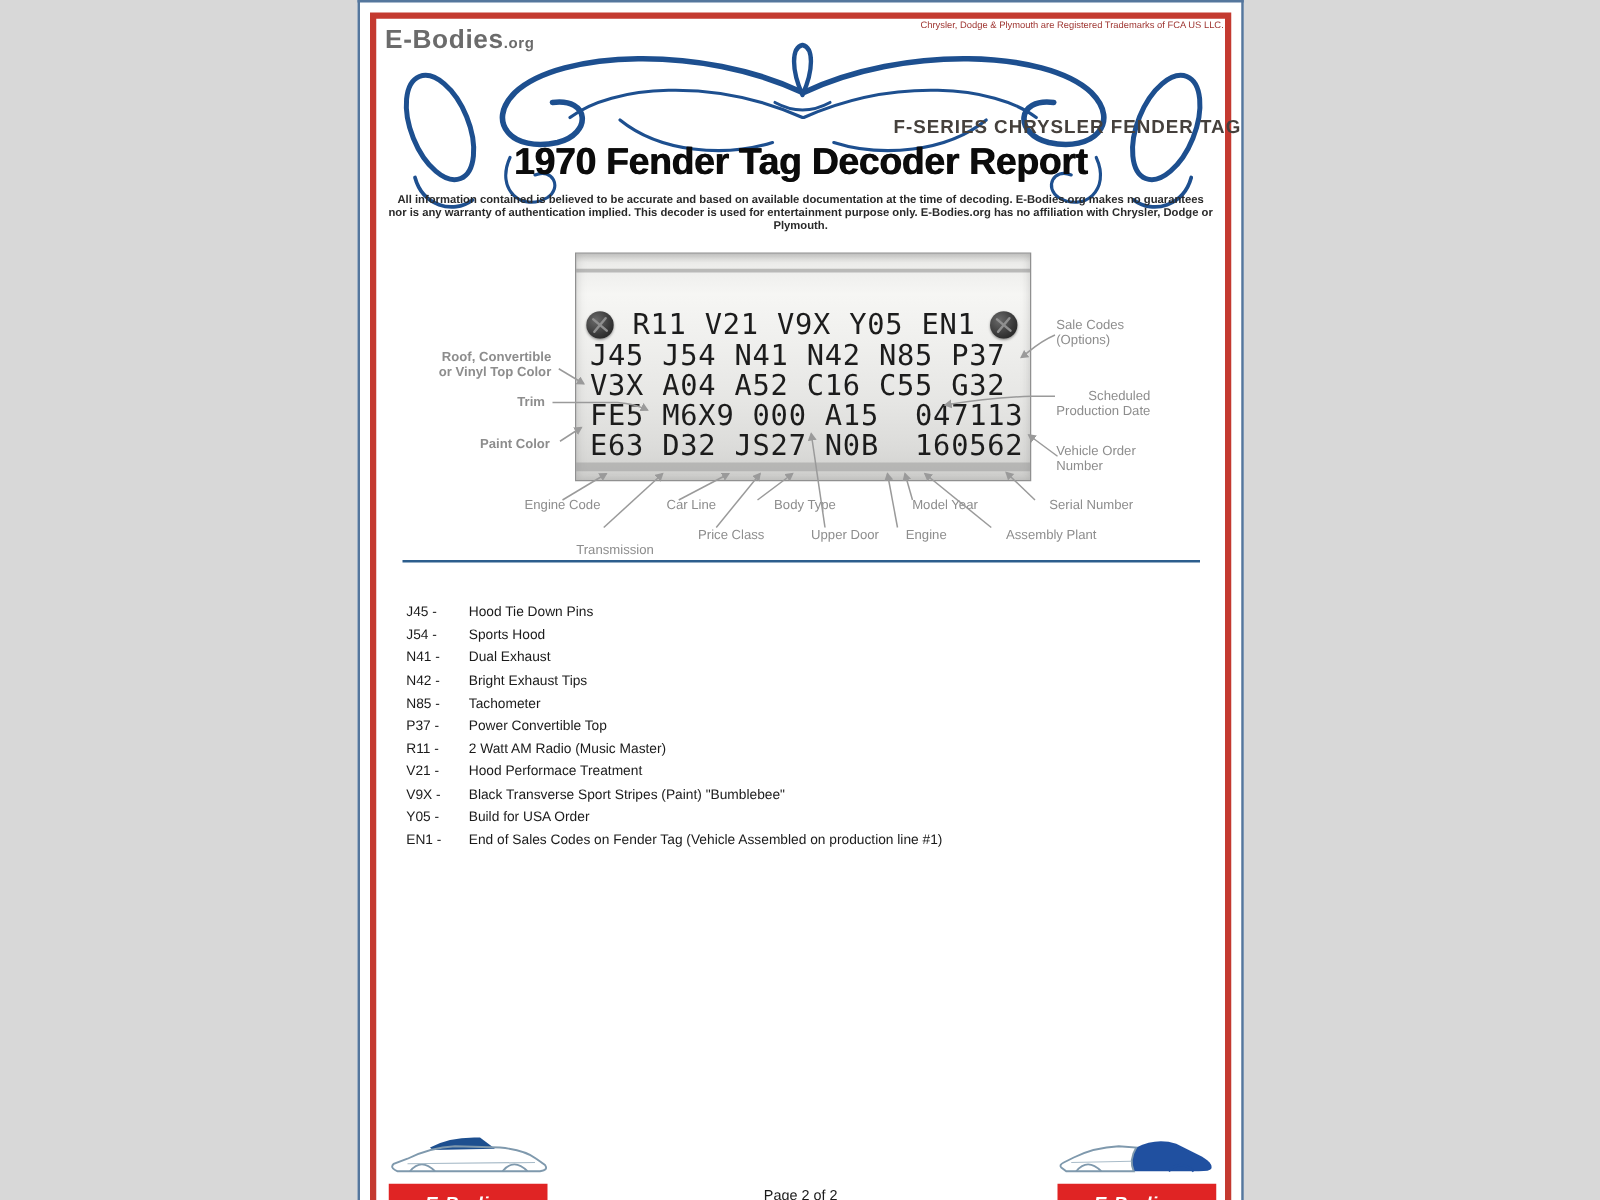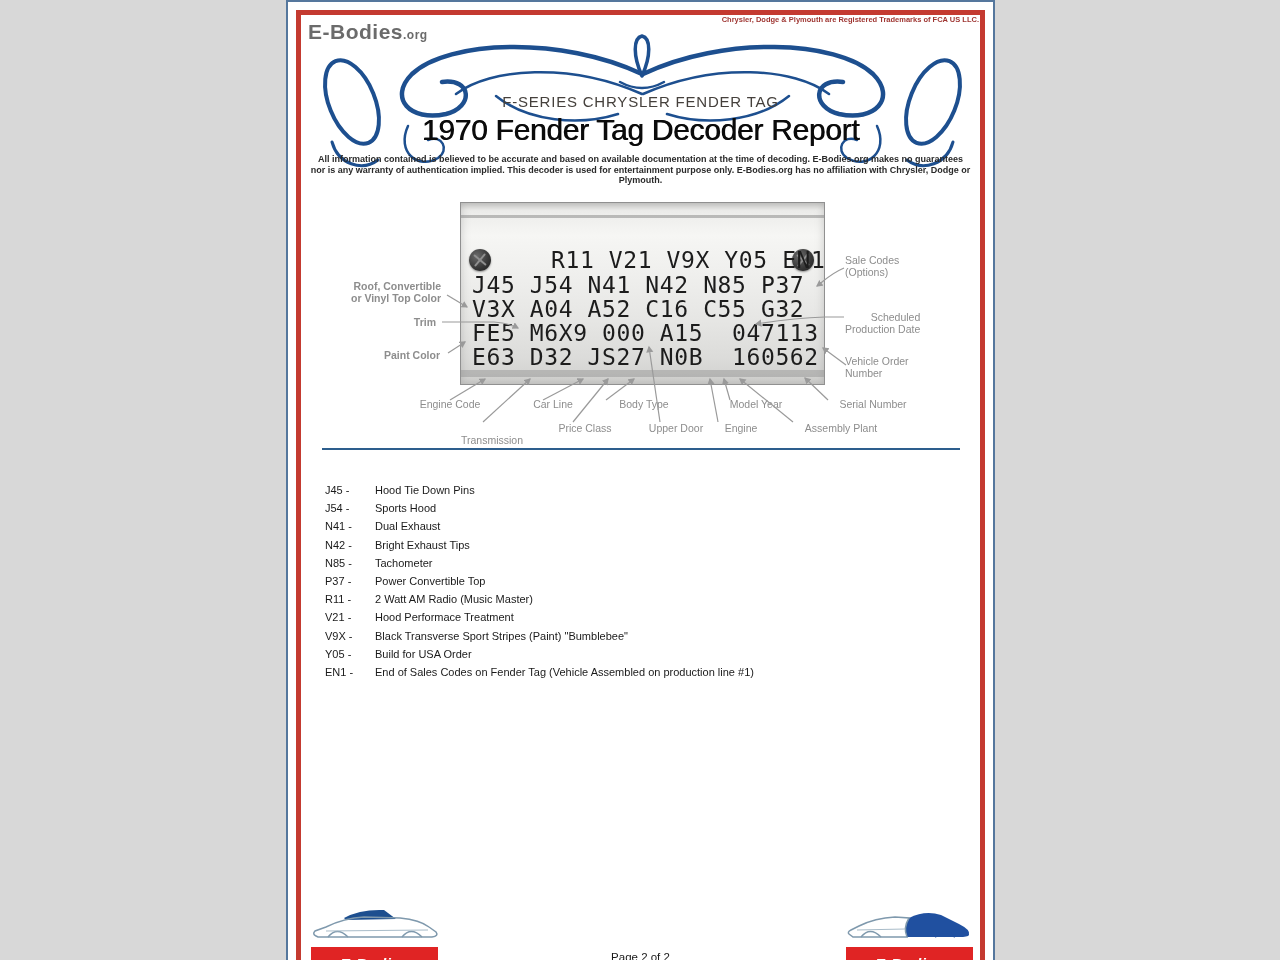--- a/index.html
+++ b/index.html
@@ -16,25 +16,25 @@
     box-sizing:border-box;
   }
   .red-frame{
     position:absolute;left:8px;top:8px;right:8px;height:956px;
     border:5px solid #c43a30;box-sizing:border-box;pointer-events:none;
   }
   
   .brand{position:absolute;left:20px;top:18px;color:#6b6b6b;font-weight:bold;letter-spacing:.5px;}
   .brand .big{font-size:21px;}
   .brand .tld{font-size:12px;}
-  .trademark{position:absolute;right:14px;top:13px;font-size:7.5px;font-weight:bold;color:#9e3430;}
-  .series-heading{position:absolute;left:0;top:91px;width:100%;text-align:center;
-    font-size:15px;font-weight:normal;color:#45403c;letter-spacing:.8px;}
+  .trademark{position:absolute;right:14px;top:13px;font-size:7.5px;font-weight:normal;color:#9e3430;}
+  .series-heading{position:absolute;left:0;top:91px;width:100%;text-align:right;
+    font-size:15px;font-weight:bold;color:#45403c;letter-spacing:.8px;}
   .report-title{position:absolute;left:0;top:111px;width:100%;text-align:center;
-    font-size:30px;font-weight:normal;color:#0b0b0b;letter-spacing:-.3px;text-shadow:.6px 0 0 #0b0b0b;}
+    font-size:30px;font-weight:bold;color:#0b0b0b;letter-spacing:-.3px;text-shadow:.6px 0 0 #0b0b0b;}
   .disc{position:absolute;width:100%;text-align:center;font-size:9px;font-weight:bold;color:#2a2a2a;}
   .disc.l1{top:152px;} .disc.l2{top:163px;}
   
   .tag-plate{
     position:absolute;left:172px;top:200px;width:365px;height:183px;
     border:1px solid #909090;box-sizing:border-box;
     background:linear-gradient(180deg,#cfcfcd 0%,#ececea 4%,#f6f6f4 18%,#efefed 40%,#e6e6e4 65%,#dcdcda 85%,#d0d0ce 100%);
     box-shadow:inset 0 0 8px rgba(120,120,120,.35);
   }
   .tag-plate .band-top{position:absolute;left:0;top:12px;width:100%;height:3px;background:rgba(120,120,120,.45);}
@@ -103,21 +103,21 @@
   <div class="report-title">1970 Fender Tag Decoder Report</div>
   <div class="disc l1">All information contained is believed to be accurate and based on available documentation at the time of decoding.  E-Bodies.org makes no guarantees</div>
   <div class="disc l2">nor is any warranty of authentication implied.  This decoder is used for entertainment purpose only.  E-Bodies.org has no affiliation with Chrysler, Dodge or Plymouth.</div>
 
   <div class="tag-plate">
     <div class="band-top"></div>
     <div class="band-bot"></div>
   </div>
   <div class="screw" style="left:181px;top:247px;"></div>
   <div class="screw" style="left:504px;top:247px;"></div>
-  <div class="tag-row" style="left:218px;top:246px;margin-left:45px;">R11 V21 V9X Y05 EN1</div>
+  <div class="tag-row" style="left:218px;top:246px;">R11 V21 V9X Y05 EN1</div>
   <div class="tag-row" style="left:184px;top:271px;">J45 J54 N41 N42 N85 P37</div>
   <div class="tag-row" style="left:184px;top:295px;">V3X A04 A52 C16 C55 G32</div>
   <div class="tag-row" style="left:184px;top:319px;">FE5 M6X9 000 A15  047113</div>
   <div class="tag-row" style="left:184px;top:343px;">E63 D32 JS27 N0B  160562</div>
 
   <div class="lbl r" style="right:552px;top:278px;">
     <div>Roof, Convertible</div>
     <div>or Vinyl Top Color</div>
   </div>
   <div class="lbl r" style="right:557px;top:314px;">Trim</div>

